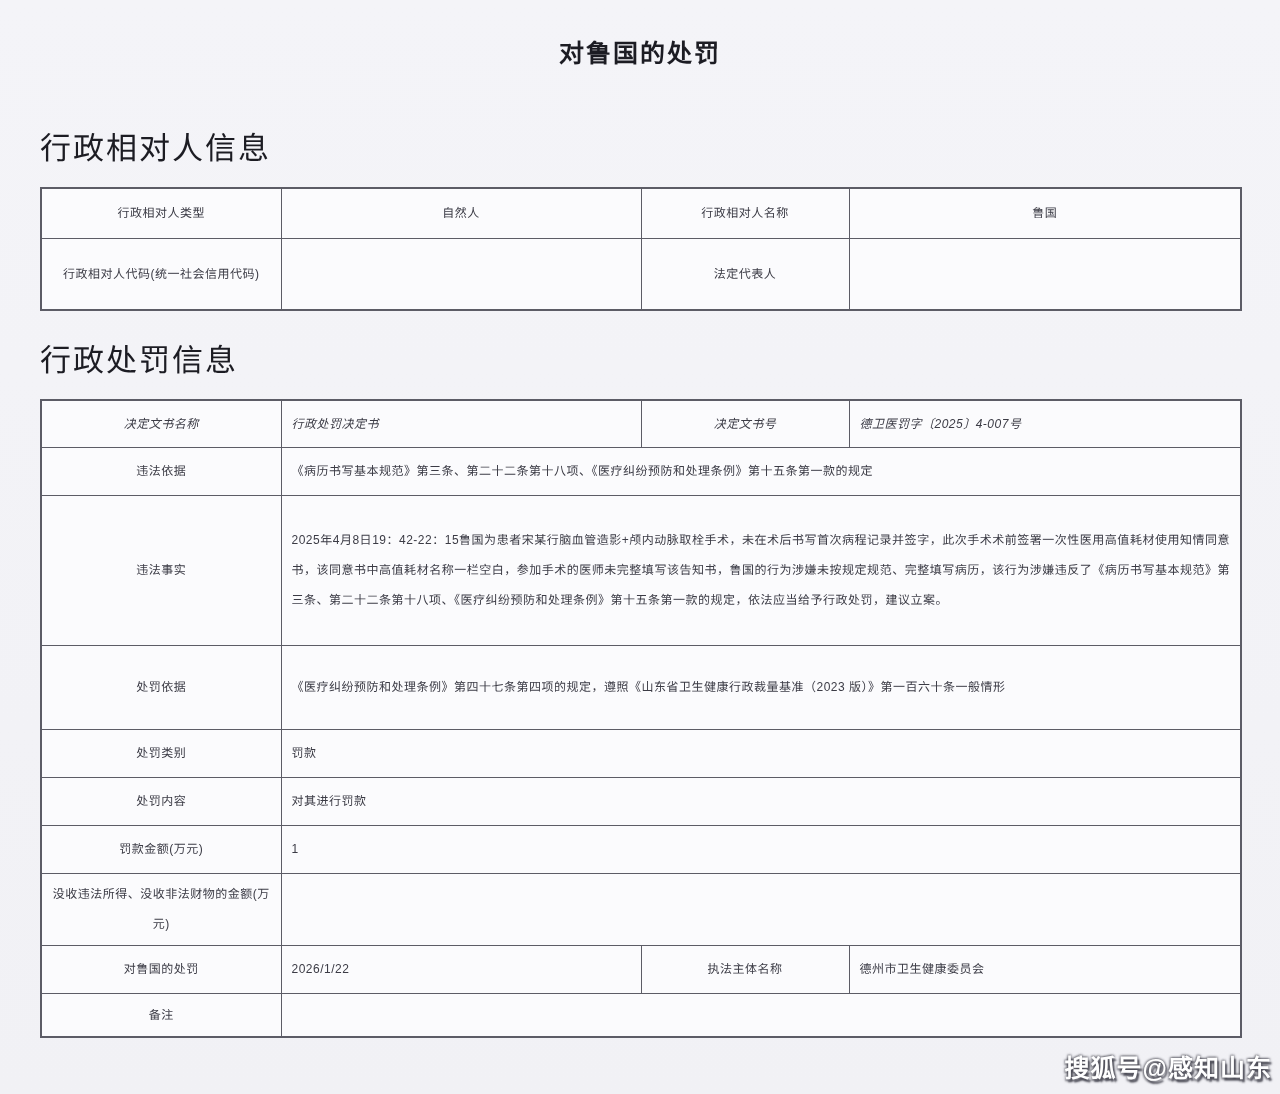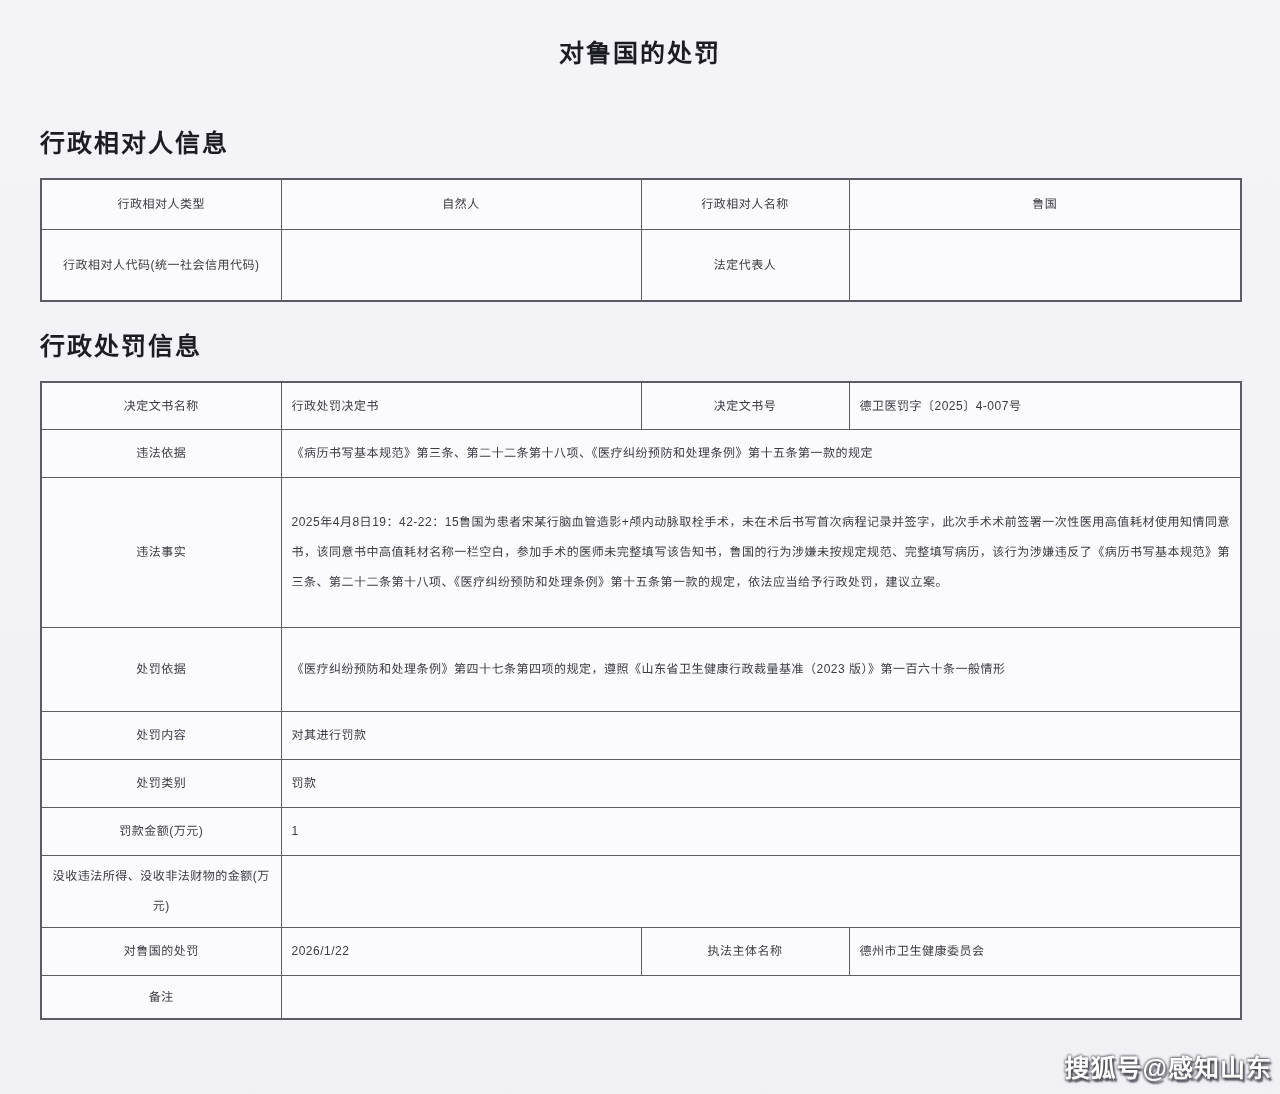--- a/index.html
+++ b/index.html
@@ -17,22 +17,22 @@
   .doc-title {
     padding-top: 33px;
     text-align: center;
     font-size: 25px;
     font-weight: bold;
     letter-spacing: 2px;
     color: #1c1c23;
   }
   .section-heading {
     margin-left: 40px;
-    font-size: 25px;
-    font-weight: bold;
+    font-size: 31px;
+    font-weight: normal;
     letter-spacing: 2px;
     color: #1c1c23;
   }
   .section-heading.first { margin-top: 54px; }
   .section-heading.second { margin-top: 24px; }
   table.grid {
     margin: 19px 0 0 40px;
     width: 1200px;
     border-collapse: collapse;
     table-layout: fixed;
@@ -51,21 +51,21 @@
   td.lbl { text-align: center; padding: 4px 18px; line-height: 32px; }
   td.ctr { text-align: center; }
   td.lft { text-align: left; padding-left: 12px; }
   td.longtext {
     text-align: justify;
     line-height: 37px;
     padding: 8px 14px;
     vertical-align: top;
   }
   tr.h48 { height: 48px; }
-  tr.h47 { height: 47px; }
+  tr.h47 { height: 47px; font-style: italic; }
   tr.h50 { height: 50px; }
   tr.h80 { height: 72px; }
   tr.h44 { height: 44px; }
   tr.h84 { height: 84px; }
   tr.h150 { height: 150px; }
   .watermark {
     position: absolute;
     right: 8px;
     bottom: 10px;
     font-size: 25px;
@@ -134,26 +134,26 @@
       </tr>
       <tr class="h150">
         <td class="lbl">违法事实</td>
         <td class="longtext" colspan="3">2025年4月8日19：42-22：15鲁国为患者宋某行脑血管造影+颅内动脉取栓手术，未在术后书写首次病程记录并签字，此次手术术前签署一次性医用高值耗材使用知情同意书，该同意书中高值耗材名称一栏空白，参加手术的医师未完整填写该告知书，鲁国的行为涉嫌未按规定规范、完整填写病历，该行为涉嫌违反了《病历书写基本规范》第三条、第二十二条第十八项、《医疗纠纷预防和处理条例》第十五条第一款的规定，依法应当给予行政处罚，建议立案。</td>
       </tr>
       <tr class="h84">
         <td class="lbl">处罚依据</td>
         <td class="longtext" colspan="3">《医疗纠纷预防和处理条例》第四十七条第四项的规定，遵照《山东省卫生健康行政裁量基准（2023 版）》第一百六十条一般情形</td>
       </tr>
       <tr class="h48">
+        <td class="lbl">处罚类别</td>
+        <td class="lft" colspan="3">罚款</td>
+      </tr>
+      <tr class="h48">
         <td class="lbl">处罚内容</td>
         <td class="lft" colspan="3">对其进行罚款</td>
-      </tr>
-      <tr class="h48">
-        <td class="lbl">处罚类别</td>
-        <td class="lft" colspan="3">罚款</td>
       </tr>
       <tr class="h48">
         <td class="lbl">罚款金额(万元)</td>
         <td class="lft" colspan="3">1</td>
       </tr>
       <tr class="h80">
         <td class="lbl">没收违法所得、没收非法财物的金额(万元)</td>
         <td class="lft" colspan="3"></td>
       </tr>
       <tr class="h48">

